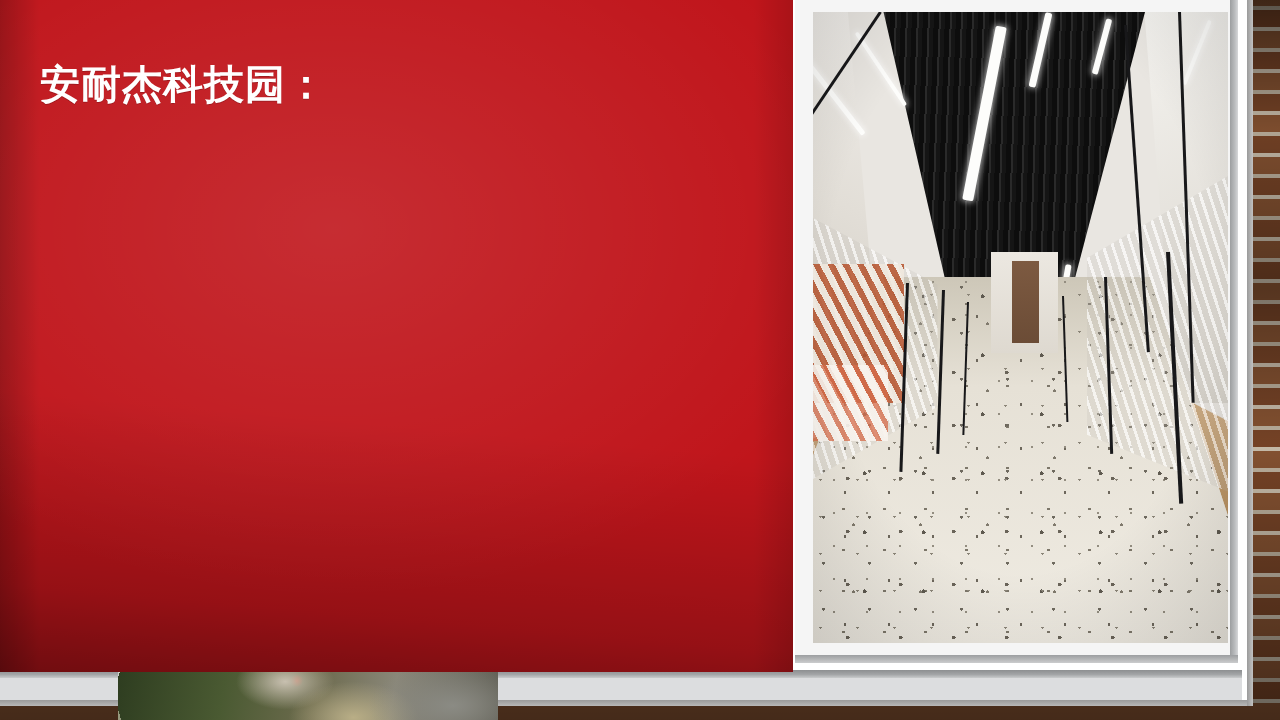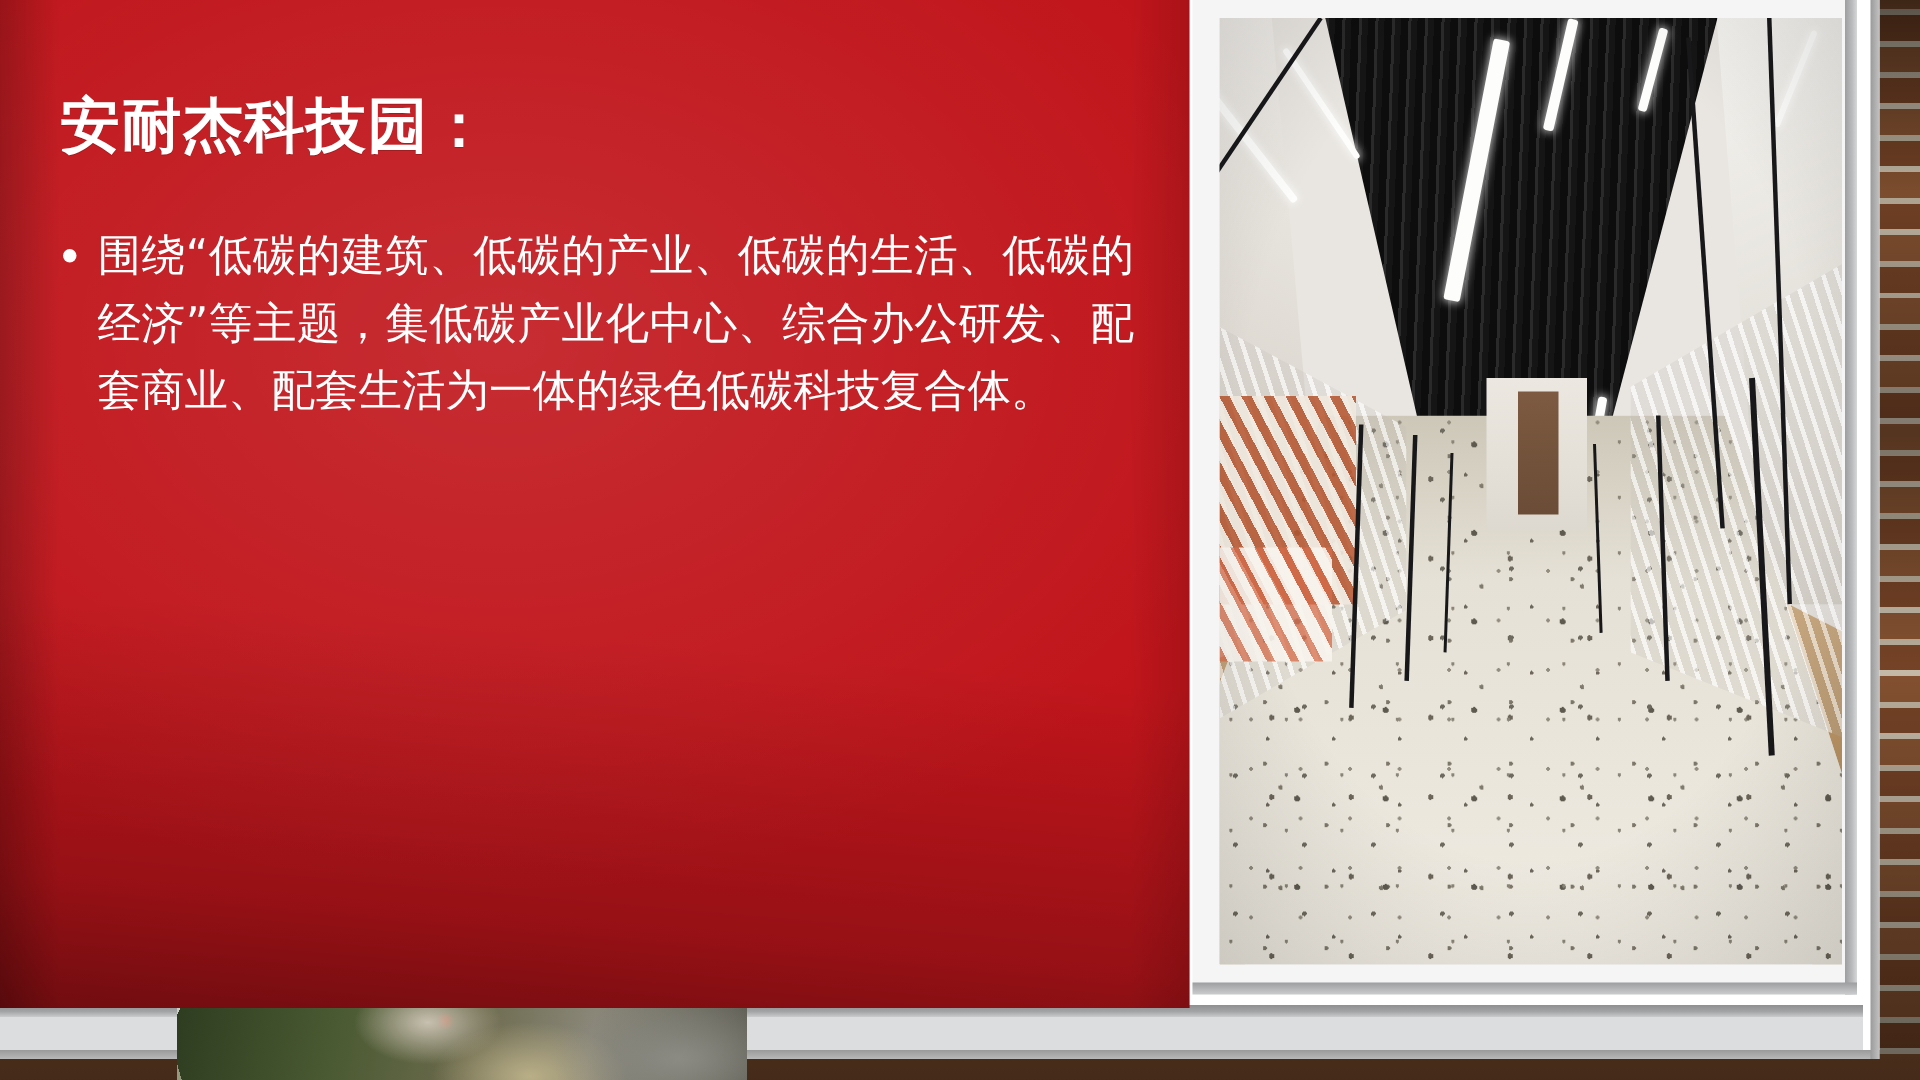--- a/index.html
+++ b/index.html
@@ -339,21 +339,20 @@
   <div class="lower-light-band"></div>
 
   <div class="aerial-strip"></div>
 
   <div class="red-panel">
     <div class="panel-inner">
 
       <h1 class="slide-title">安耐杰科技园：</h1>
 
       <ul class="bullets">
-        <li>围绕“低碳的建筑、低碳的产业、低碳的生活、低碳的经济”等主题，集低碳产业化中心、综合办公研发、配套商业、配套生活为一体的绿色低碳科技复合体。</li>
       </ul>
 
     </div>
   </div>
 
   <div class="photo-frame">
     <div class="photo">
 
       <div class="ph-ceiling-white-l"></div>
       <div class="ph-ceiling-white-r"></div>

